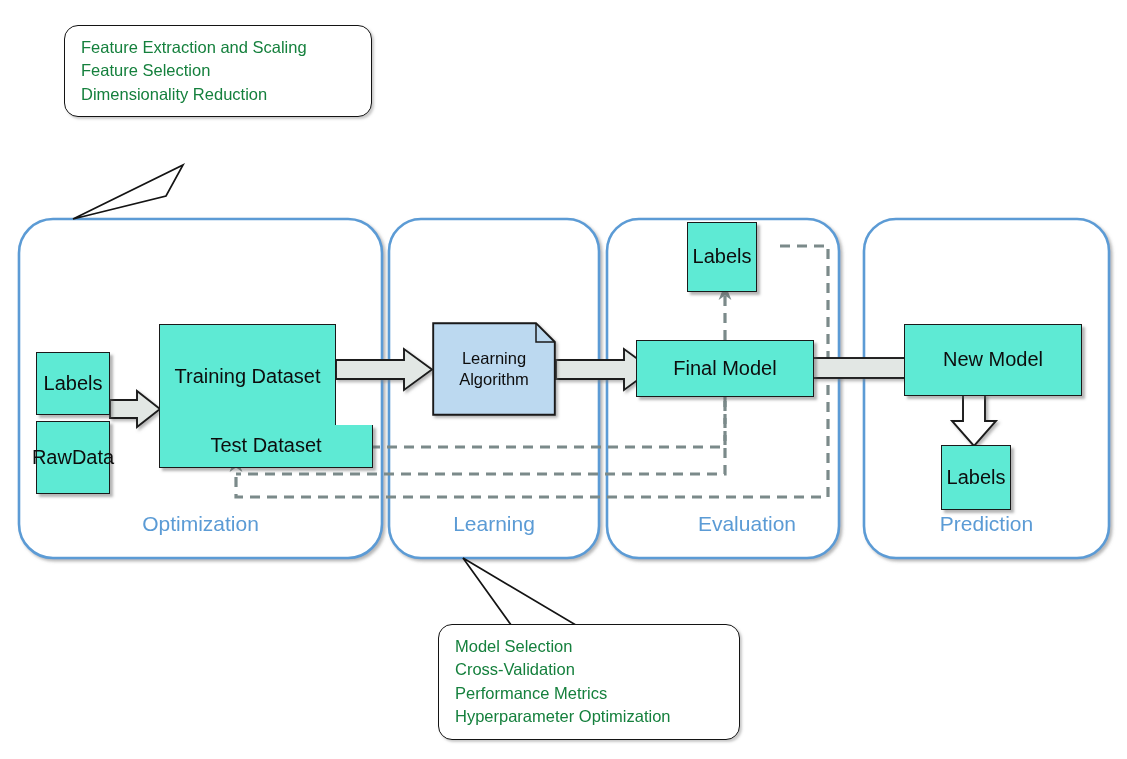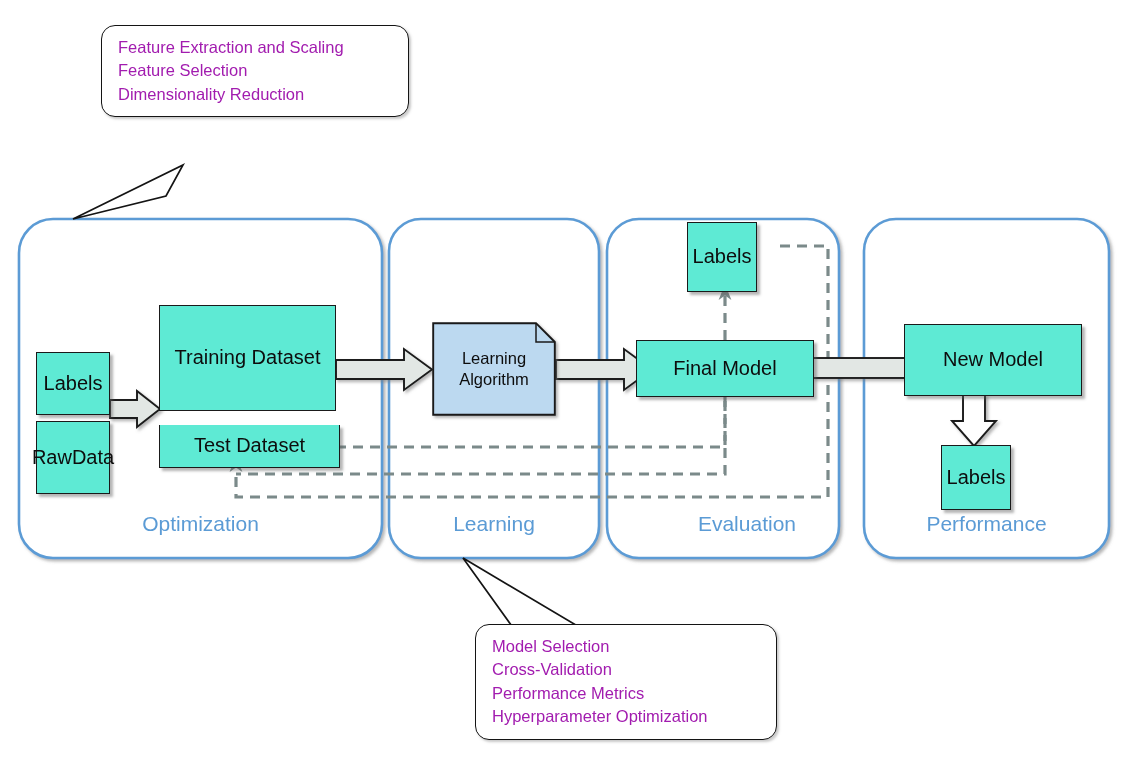--- a/index.html
+++ b/index.html
@@ -16,22 +16,22 @@
         box-shadow:2.5px 2.5px 2.5px rgba(90,90,90,.45);}
   .node.split-top{border-bottom:1.6px solid #1a1a1a;box-shadow:none;}
   .node.split-bot{border-top:none;}
 
   .phase-label{position:absolute;color:#5b9bd5;font-size:21px;
                text-align:center;white-space:nowrap;}
 
   .callout{position:absolute;box-sizing:border-box;
            background:#ffffff;border:1.7px solid #141414;
            border-radius:14px;padding:10px 14px 10px 16px;
-           color:#a21caf;font-size:16.5px;line-height:1.42;
-           box-shadow:2px 2px 2.5px rgba(120,120,120,.40);margin-left:37px;}
+           color:#15803d;font-size:16.5px;line-height:1.42;
+           box-shadow:2px 2px 2.5px rgba(120,120,120,.40);}
   .callout div{white-space:nowrap;}
 </style>
 </head>
 <body>
 
 <div id="stage">
 
   <svg id="svg-layer" viewBox="0 0 1127 759">
     <defs>
       <filter id="dropsh" x="-40%" y="-40%" width="200%" height="200%">
@@ -95,25 +95,25 @@
 
   <div class="node" style="left:36px;top:352px;width:74px;height:63px;">
     <span>Labels</span>
   </div>
 
   <div class="node" style="left:36px;top:421px;width:74px;height:73px;flex-direction:row;">
     <span>Raw</span>
     <span>Data</span>
   </div>
 
-  <div class="node split-top" style="left:159px;top:305px;width:177px;height:106px;">
+  <div class="node split-top" style="left:159px;top:324px;width:177px;height:106px;">
     <span>Training Dataset</span>
   </div>
 
-  <div class="node split-bot" style="left:159px;top:425px;width:181px;height:43px;">
+  <div class="node split-bot" style="left:159px;top:425px;width:214px;height:43px;">
     <span>Test Dataset</span>
   </div>
 
   <div style="position:absolute;left:432px;top:322px;width:124px;height:94px;">
     <svg viewBox="0 0 124 94" style="position:absolute;left:0;top:0;width:124px;height:94px;overflow:visible;">
       <path d="M1.2,1.2 L104,1.2 L122.8,20 L122.8,92.8 L1.2,92.8 Z" fill="#bcd9f0" stroke="#1a1a1a" stroke-width="1.9" style="filter:drop-shadow(2.2px 2.2px 1.6px rgba(110,110,110,.55));"></path>
       <path d="M104,1.2 L104,20 L122.8,20" fill="none" stroke="#1a1a1a" stroke-width="1.5"></path>
     </svg>
     <div style="position:absolute;left:0;top:0;width:124px;height:94px;display:flex;
                 flex-direction:column;align-items:center;justify-content:center;
@@ -135,15 +135,15 @@
     <span>New Model</span>
   </div>
 
   <div class="node" style="left:941px;top:445px;width:70px;height:65px;">
     <span>Labels</span>
   </div>
 
   <div class="phase-label" style="left:19px;top:512px;width:363px;">Optimization</div>
   <div class="phase-label" style="left:389px;top:512px;width:210px;">Learning</div>
   <div class="phase-label" style="left:607px;top:512px;width:189px;text-align:right;">Evaluation</div>
-  <div class="phase-label" style="left:864px;top:512px;width:245px;">Performance</div>
+  <div class="phase-label" style="left:864px;top:512px;width:245px;">Prediction</div>
 
 </div>
 
 </body></html>

